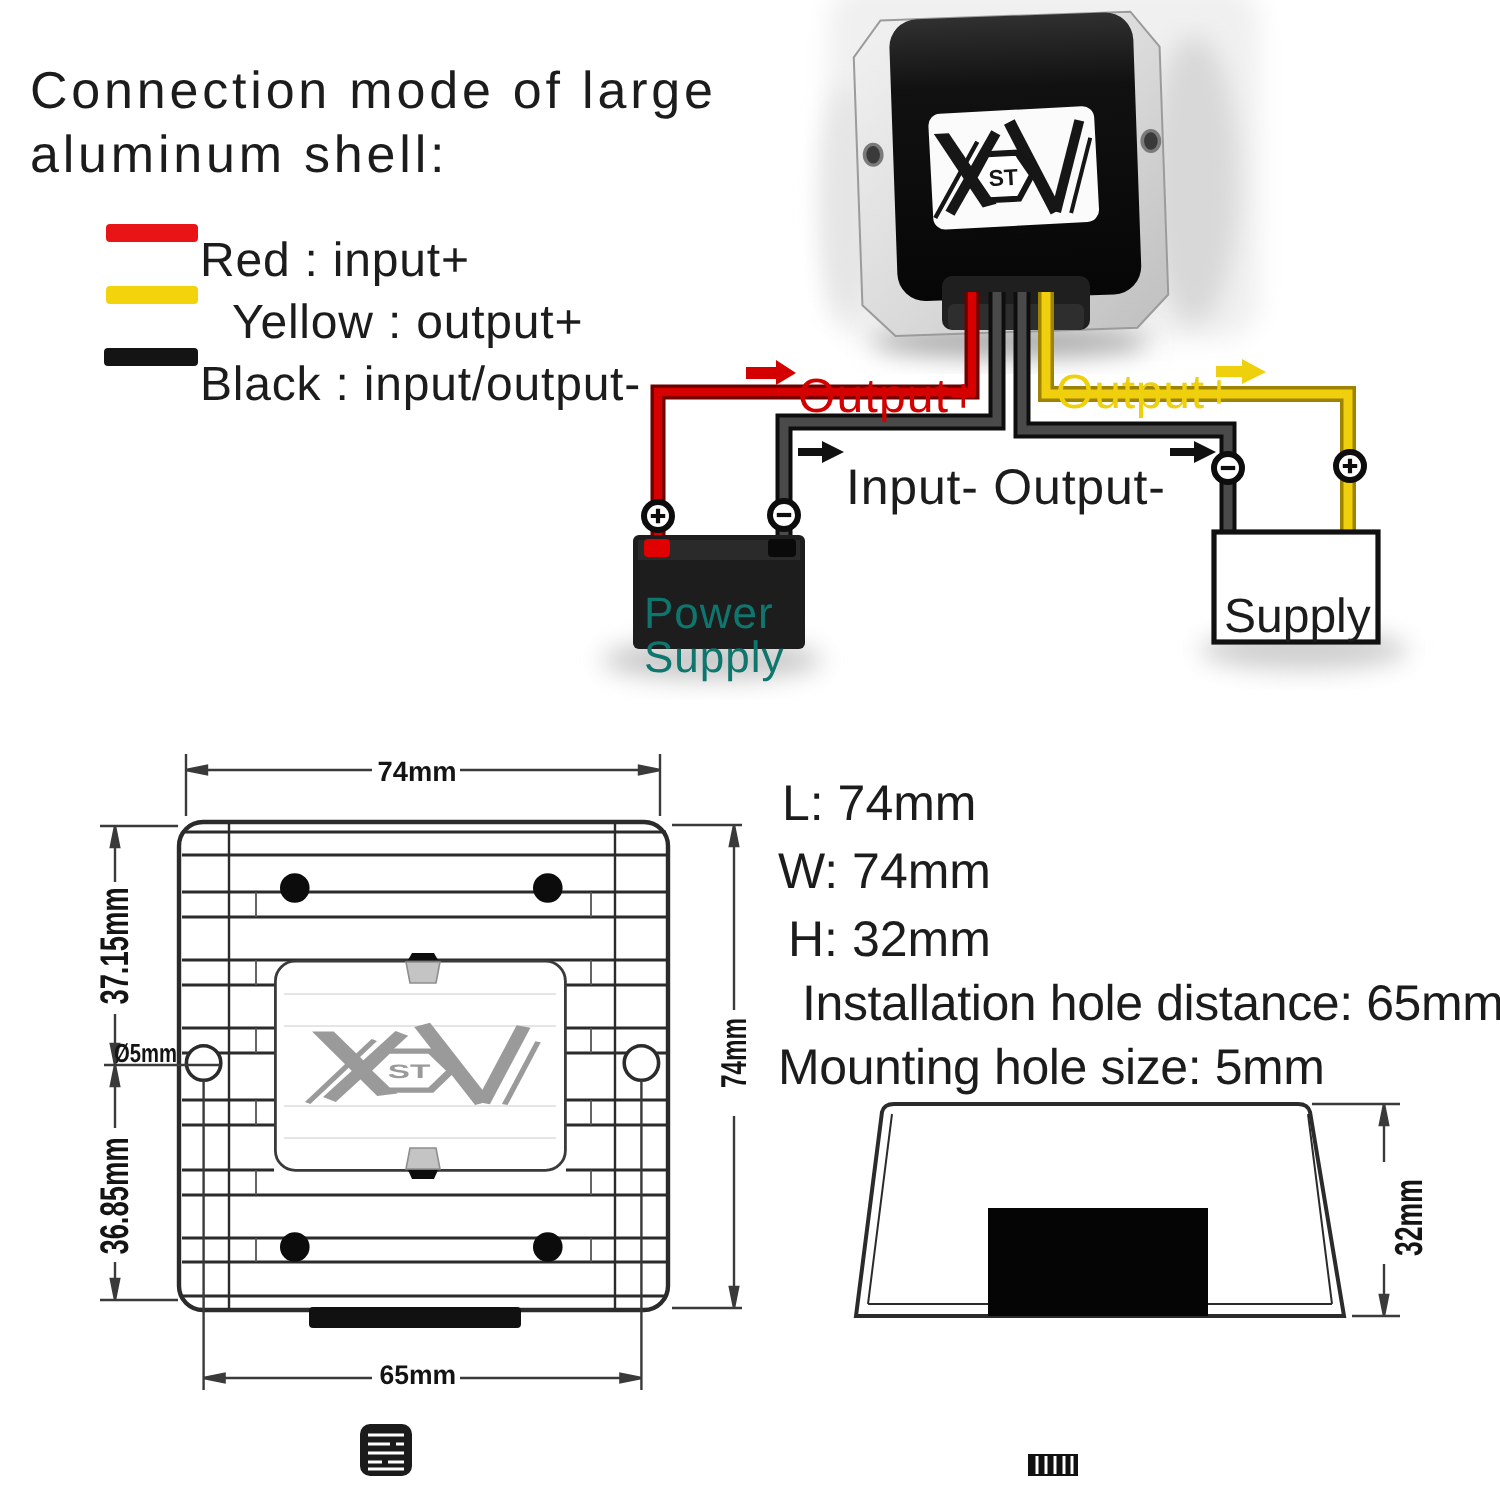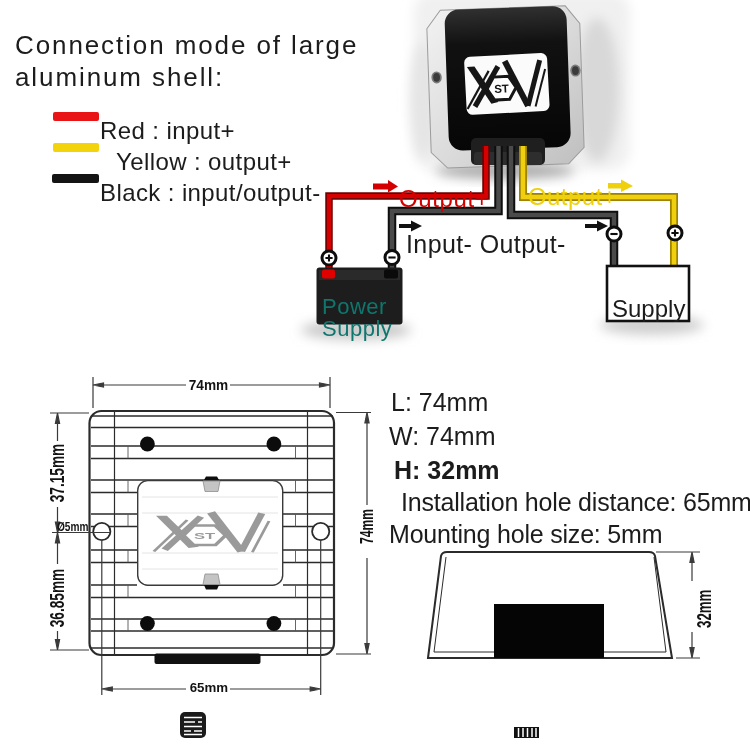--- a/index.html
+++ b/index.html
@@ -215,22 +215,22 @@
 </svg>
 
 <div class="t" id="title" style="left:15px;top:11px;font-size:26px;line-height:32px;letter-spacing:1.9px;">Connection mode of large<br>aluminum shell:</div>
 
 <div class="t" id="lg1" style="left:100px;top:99px;font-size:24px;letter-spacing:0.4px;">Red : input+</div>
 <div class="t" id="lg2" style="left:116px;top:130px;font-size:24px;letter-spacing:0.4px;">Yellow : output+</div>
 <div class="t" id="lg3" style="left:100px;top:161px;font-size:24px;letter-spacing:0.4px;">Black : input/output-</div>
 
 <div class="t" id="inplus" style="left:399px;top:167px;font-size:24px;letter-spacing:0.6px;color:#d40000;">Output+</div>
 <div class="t" id="outplus" style="left:528px;top:165px;font-size:24px;letter-spacing:0.4px;color:#eed00d;">Output+</div>
-<div class="t" id="inout" style="left:406px;top:212px;font-size:25px;letter-spacing:0.4px;">Input- Output-</div>
+<div class="t" id="inout" style="left:423px;top:212px;font-size:25px;letter-spacing:0.4px;">Input- Output-</div>
 
 <div class="t" id="ps" style="left:322px;top:278px;font-size:22px;line-height:22px;letter-spacing:0.5px;color:#0f766e;">Power<br>Supply</div>
 <div class="t" id="dev" style="left:612px;top:277px;font-size:24px;">Supply</div>
 
 <div class="t" id="r1" style="left:391px;top:370px;font-size:25px;">L: 74mm</div>
 <div class="t" id="r2" style="left:389px;top:404px;font-size:25px;">W: 74mm</div>
-<div class="t" id="r3" style="left:394px;top:438px;font-size:25px;font-weight:bold;">H: 32mm</div>
+<div class="t" id="r3" style="left:394px;top:438px;font-size:25px;">H: 32mm</div>
 <div class="t" id="r4" style="left:401px;top:470px;font-size:25px;letter-spacing:-0.2px;">Installation hole distance: 65mm</div>
 <div class="t" id="r5" style="left:389px;top:502px;font-size:25px;letter-spacing:-0.2px;">Mounting hole size: 5mm</div>
 
 </body></html>

